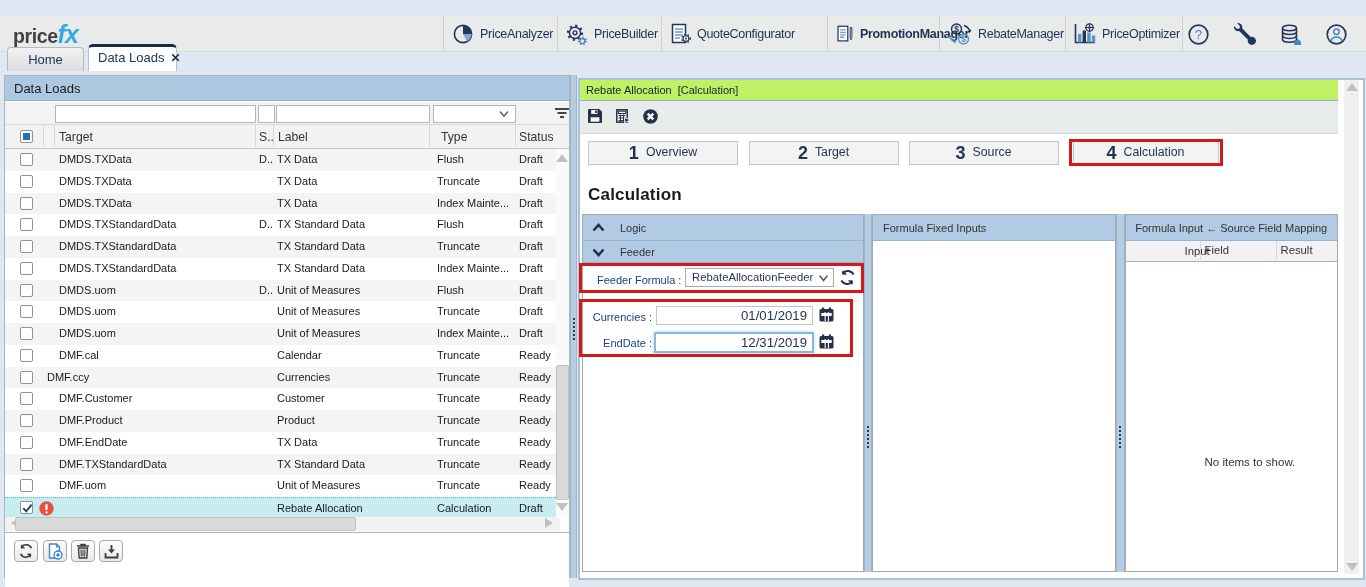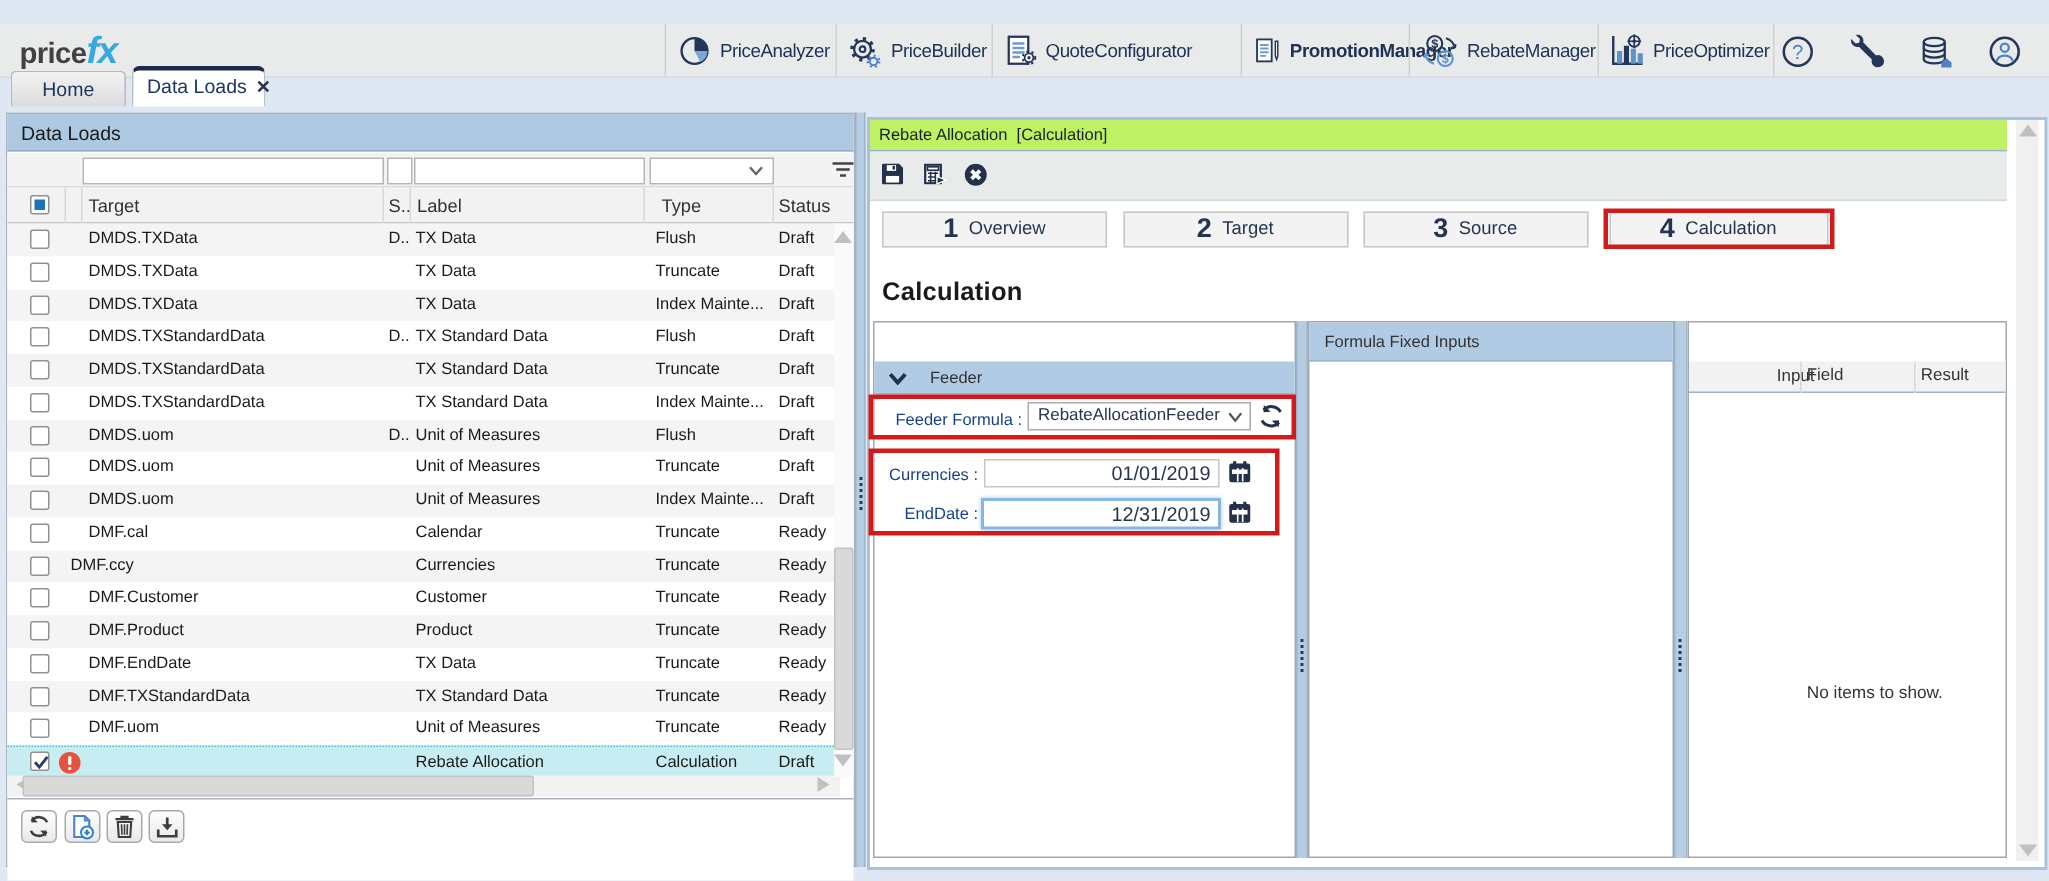--- a/index.html
+++ b/index.html
@@ -413,20 +413,26 @@
 
   <div class="stepbtn" style="left:8px; top:61px;"><b>1</b><s>Overview</s></div>
   <div class="stepbtn" style="left:168.5px; top:61px;"><b>2</b><s>Target</s></div>
   <div class="stepbtn" style="left:328.5px; top:61px;"><b>3</b><s>Source</s></div>
   <div class="stepbtn" style="left:492.5px; top:61px; width:146px;"><b>4</b><s>Calculation</s></div>
   <div class="redbox" style="left:488.5px; top:59px; width:154.5px; height:26.5px;"></div>
 
   <div style="position:absolute; left:8px; top:105px; font-size:17px; font-weight:bold; color:#1a1a1a; letter-spacing:0.2px;">Calculation</div>
 
   <div class="subpanel" style="left:2px; top:133.5px; width:282px;">
+    <div class="sphead" style="height:26px;">
+      <svg style="position:absolute; left:9px; top:8px;" width="13" height="9" viewBox="0 0 13 9">
+          <path d="M1.5 7.5 L6.5 2 L11.5 7.5" fill="none" stroke="#24314b" stroke-width="2.6"></path>
+        </svg>
+      <span style="position:absolute; left:37px;">Logic</span>
+    </div>
     <div class="sphead" style="top:26.5px; height:22px; line-height:22px;">
       <svg style="position:absolute; left:9px; top:7px;" width="13" height="9" viewBox="0 0 13 9">
           <path d="M1.5 1.5 L6.5 7 L11.5 1.5" fill="none" stroke="#24314b" stroke-width="2.6"></path>
         </svg>
       <span style="position:absolute; left:37px;">Feeder</span>
     </div>
 
     <div style="position:absolute; left:14px; top:59px; font-size:11px; color:#15428b;">Feeder Formula :</div>
     <div style="position:absolute; left:102px; top:53.5px; width:149px; height:19px; background:#fff; border:1px solid #ababab; font-size:11.3px; color:#25354f; line-height:17px; padding-left:6px;">RebateAllocationFeeder
       <svg style="position:absolute; right:5px; top:6px;" width="9" height="7" viewBox="0 0 9 7">
@@ -489,20 +495,21 @@
         <i></i>
         <i></i>
         <i></i>
         <i></i>
         <i></i>
         <i></i>
       </div>
   </div>
 
   <div class="subpanel" style="left:544.5px; top:133.5px; width:213.5px;">
+    <div class="sphead" style="text-align:center;">Formula Input ← Source Field Mapping</div>
     <div style="position:absolute; left:0; top:26px; width:100%; height:21px; background:#f2f2f2; border-bottom:1px solid #9db4cb; font-size:11.3px; color:#333;">
       <span style="position:absolute; left:21px; top:4px;margin-left:38px;">Input</span>
       <span style="position:absolute; left:79px; top:3px;">Field</span>
       <span style="position:absolute; left:155px; top:3px;">Result</span>
       <i style="position:absolute; left:74px; top:0; width:1px; height:21px; background:#d8d8d8;"></i>
       <i style="position:absolute; left:150px; top:0; width:1px; height:21px; background:#d8d8d8;"></i>
     </div>
     <div style="position:absolute; left:79px; top:241px; font-size:11.5px; color:#333; white-space:nowrap;">No items to show.</div>
   </div>
 

